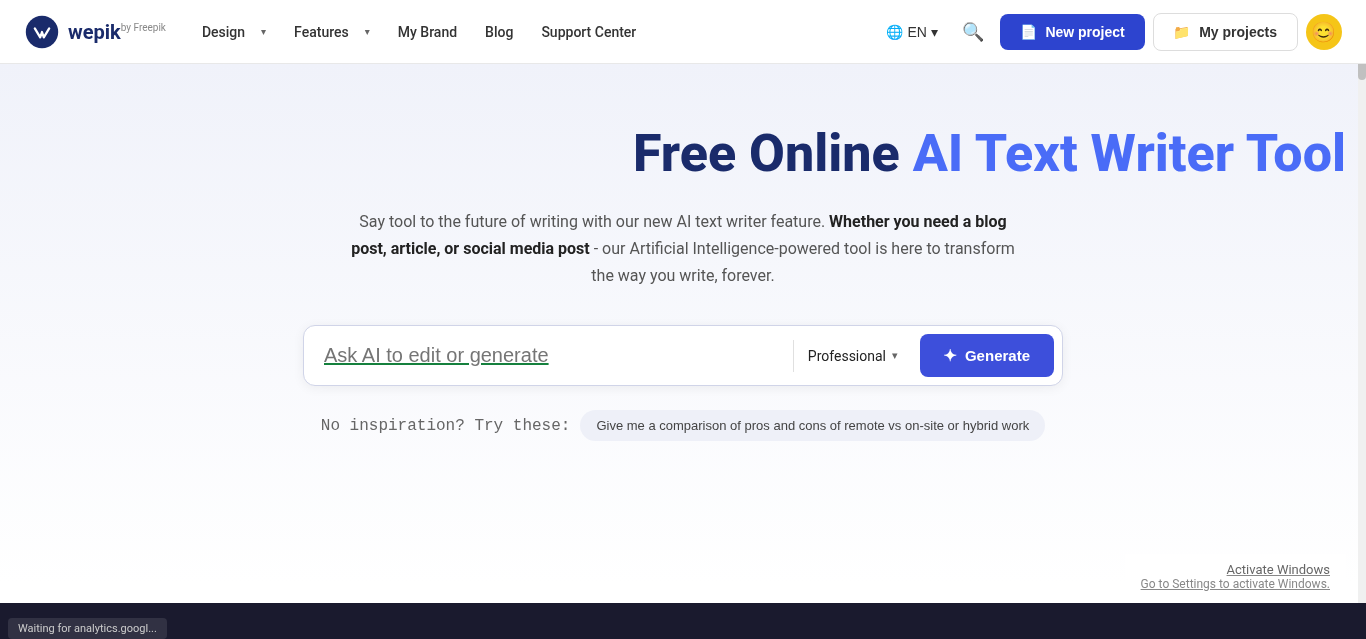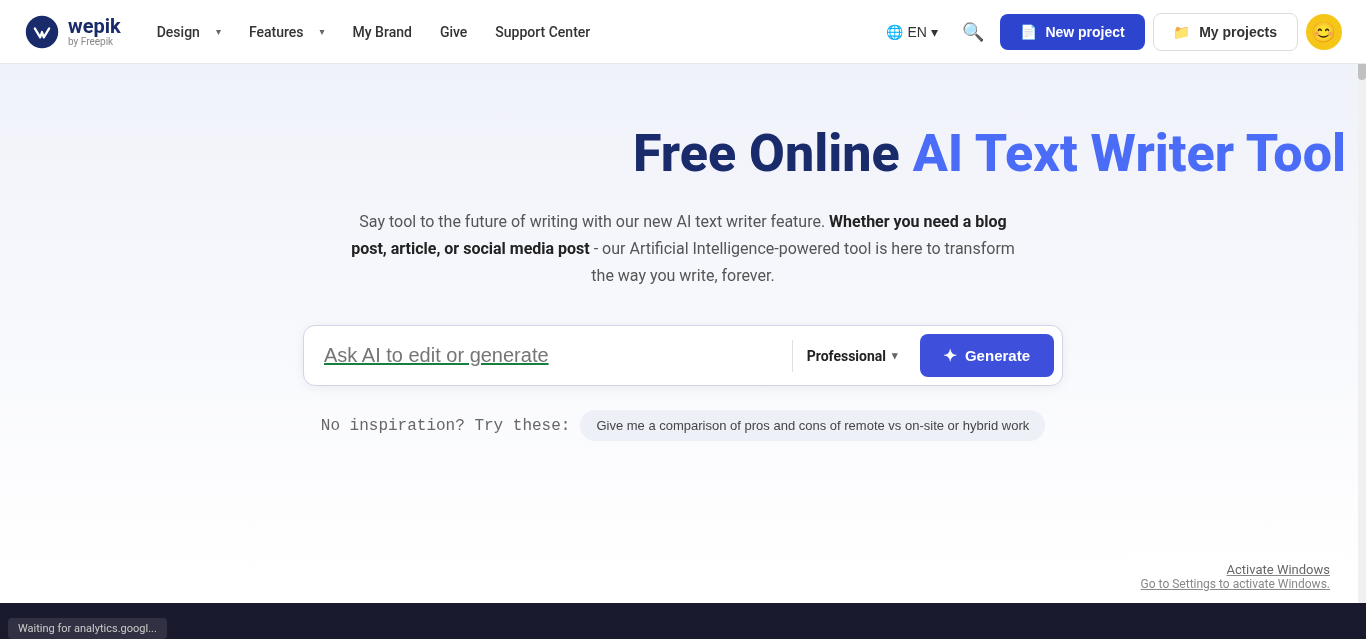--- a/index.html
+++ b/index.html
@@ -24,21 +24,21 @@
       gap: 8px;
       margin-right: 16px;
       text-decoration: none;
     }
     .logo-icon {
       width: 36px;
       height: 36px;
     }
     .logo-text {
       display: flex;
-      flex-direction: column;
+      flex-direction: row;
     }
     .logo-wepik {
       font-size: 20px;
       font-weight: 700;
       color: #1a2b6b;
       line-height: 1;
     }
     .logo-freepik {
       font-size: 10px;
       color: #888;
@@ -186,21 +186,21 @@
       background: transparent;
       text-decoration: underline;
     }
     .tone-selector {
       display: flex;
       align-items: center;
       gap: 6px;
       padding: 8px 14px;
       cursor: pointer;
       font-size: 14px;
-      font-weight: 700;
+      font-weight: 400;
       color: #222;
       white-space: nowrap;
       border-left: 1px solid #e0e0e0;
       margin-left: 8px;
     }
     .tone-selector .chevron-down {
       font-size: 11px;
       color: #666;
     }
     .generate-btn {
@@ -341,21 +341,21 @@
       <span class="chevron">▾</span>
     </a>
     <a class="nav-link" href="#">
       <span>Features</span>
       <span class="chevron">▾</span>
     </a>
     <a class="nav-link" href="#">
       <span>My Brand</span>
     </a>
     <a class="nav-link" href="#">
-      <span>Give</span>
+      <span>Blog</span>
     </a>
     <a class="nav-link" href="#">
       <span>Support Center</span>
     </a>
   </div>
 
   <div class="nav-right">
     <button class="lang-btn">
       <span>🌐</span>
       <span>EN</span>

